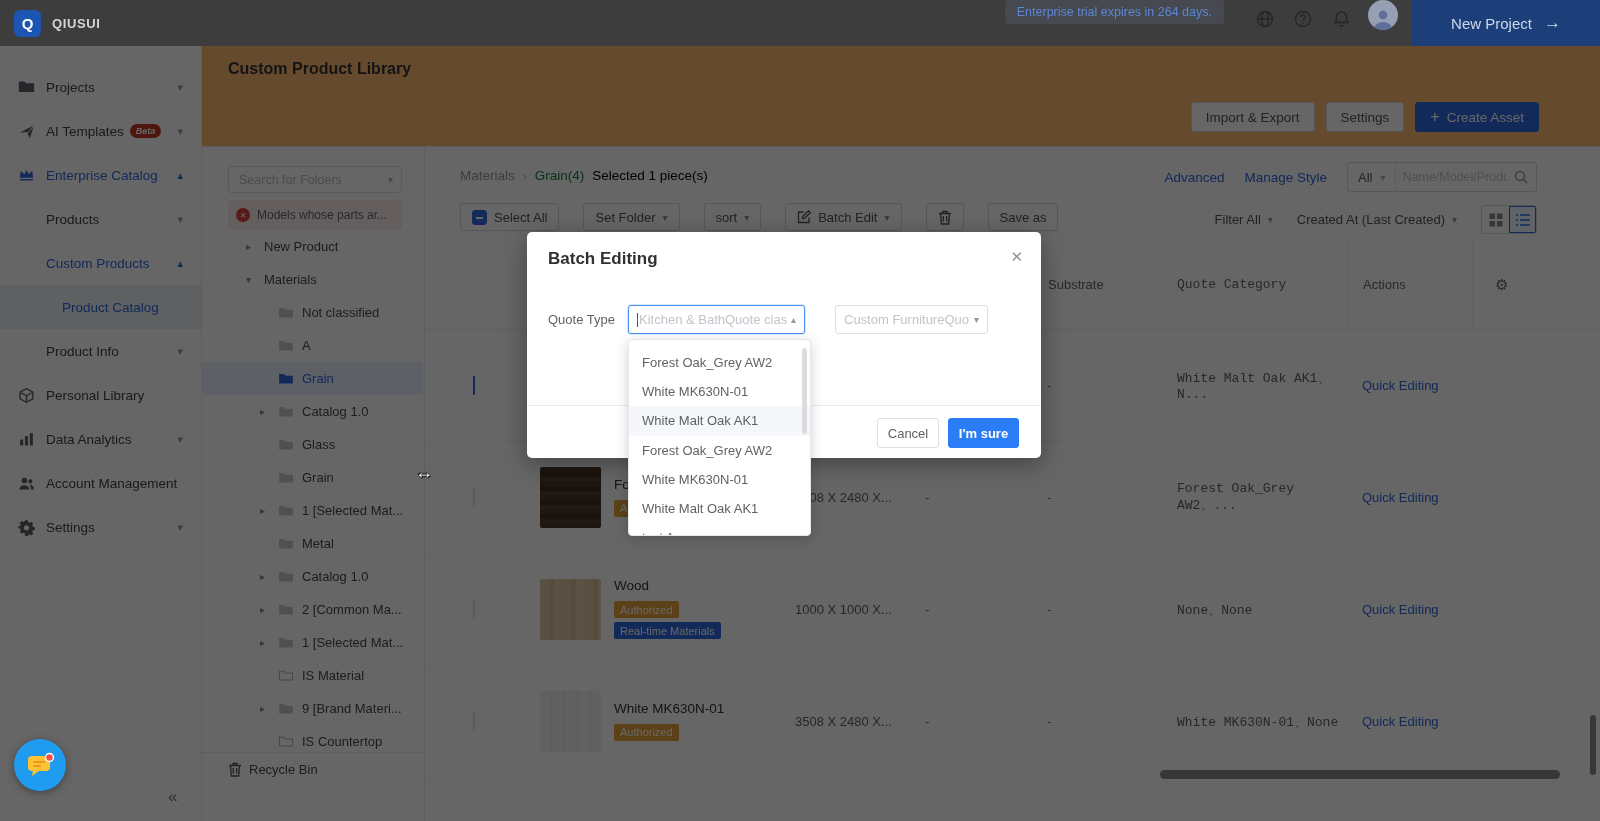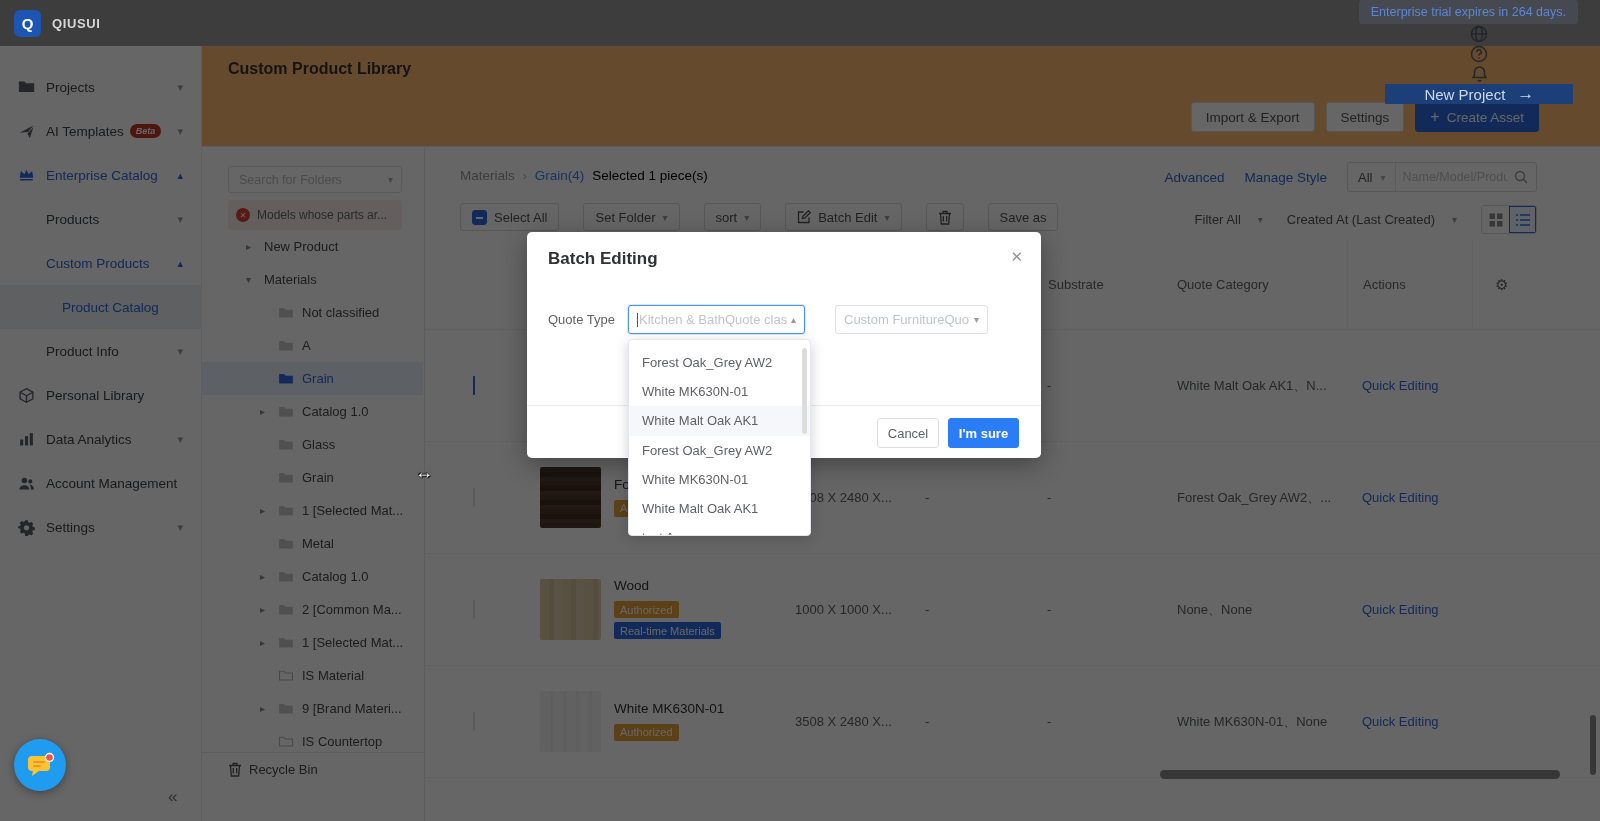--- a/index.html
+++ b/index.html
@@ -7,21 +7,21 @@
   .screen{position:relative;width:1600px;height:821px;background:#fff;overflow:hidden;
     font-family:"Liberation Sans",sans-serif;color:#333;}
   svg{display:block;}
 
   
   .topbar{position:absolute;left:0;top:0;width:1600px;height:46px;background:#3d3d3d;
     display:flex;align-items:center;z-index:45;}
   .logo{width:27px;height:27px;margin-left:14px;border-radius:6px;background:#1c55b2;
     display:flex;align-items:center;justify-content:center;color:#fff;font-weight:bold;font-size:15px;}
   .brand{color:#d6d6d6;font-weight:bold;font-size:13px;letter-spacing:.6px;margin-left:11px;}
-  .tb-right{margin-left:auto;display:flex;align-items:center;height:100%;flex-direction:column;}
+  .tb-right{margin-left:auto;display:flex;align-items:flex-start;height:100%;}
   .trial{background:#46494f;border-radius:3px;padding:5px 12px;font-size:12.5px;color:#5b87d6;margin-right:22px;}
   .tb-ic{width:38px;height:38px;display:flex;align-items:center;justify-content:center;color:#23262b;cursor:pointer;}
   .avatar{width:30px;height:30px;border-radius:50%;background:#96a0b5;display:flex;align-items:flex-end;justify-content:center;overflow:hidden;margin:0 14px 0 8px;}
   .newproj{height:46px;background:#1d3f79;color:#cdd8ea;display:flex;align-items:center;justify-content:center;
     gap:12px;font-size:15px;width:188px;cursor:pointer;}
   .newproj .arr{font-size:17px;}
 
   
   .sidebar{position:absolute;left:0;top:46px;width:202px;bottom:0;background:#fff;border-right:1px solid #ececec;padding-top:19px;}
   .sitem{height:44px;display:flex;align-items:center;padding-left:18px;font-size:13.5px;color:#3f4347;cursor:pointer;position:relative;}
@@ -68,21 +68,21 @@
   .titem.sel{background:#e8f1fc;color:#2e6ae1;}
   .titem.sel .fico{color:#2e6ae1;}
   .rbin{position:absolute;left:0;right:1px;top:605px;height:34px;background:#fff;border-top:1px solid #ececec;
     display:flex;align-items:center;padding-left:26px;gap:7px;font-size:13px;color:#4a4a4a;cursor:pointer;}
 
   
   .list{position:absolute;left:223px;top:101px;right:0;bottom:0;background:#fff;}
   .crumbs{position:absolute;left:35px;top:21px;display:flex;align-items:center;gap:8px;font-size:13.5px;}
   .crumbs .dim1{color:#999;}
   .crumbs .sep{color:#b5b5b5;font-size:12px;}
-  .crumbs .cur{color:#3b82f6;}
+  .crumbs .cur{color:#15803d;}
   .crumbs .selinfo{color:#000000;}
   .rlinks{position:absolute;right:63px;top:15px;display:flex;align-items:center;gap:20px;}
   .rlinks .lnk{color:#2e6ae1;font-size:13.5px;cursor:pointer;}
   .sgroup{display:flex;align-items:center;height:30px;width:190px;border:1px solid #d9d9d9;border-radius:3px;}
   .sgroup .scope{display:flex;align-items:center;gap:8px;padding:0 10px;color:#555;font-size:13px;
     border-right:1px solid #e5e5e5;height:100%;cursor:pointer;}
   .sgroup .chev{color:#b0b0b0;font-size:10px;}
   .sgroup input{border:none;outline:none;flex:1;min-width:0;padding:0 6px;font-size:12.5px;color:#666;font-family:"Liberation Sans",sans-serif;}
   .sgroup input::placeholder{color:#c4c4c4;}
   .sgroup .mag{margin-right:8px;color:#9a9a9a;}
@@ -90,36 +90,36 @@
   .tbtn{height:28px;border:1px solid #d9d9d9;border-radius:3px;background:#fff;color:#555;font-size:13px;
     display:flex;align-items:center;padding:0 11px;gap:7px;cursor:pointer;white-space:nowrap;}
   .tbtn .chev{color:#999;font-size:10px;}
   .cb{width:15px;height:15px;border:1px solid #dcdfe6;border-radius:3px;background:#fff;position:relative;flex:0 0 auto;}
   .cb.ind{background:#2e6ae1;border-color:#2e6ae1;}
   .cb.ind::after{content:"";position:absolute;left:3px;top:6px;width:7px;height:2px;background:#fff;}
   .cb.on{background:#2e6ae1;border-color:#2e6ae1;}
   .cb.on::after{content:"";position:absolute;left:4px;top:1.5px;width:4px;height:8px;
     border:solid #fff;border-width:0 2px 2px 0;transform:rotate(42deg);}
   .filters{position:absolute;right:63px;top:58px;display:flex;align-items:center;gap:24px;}
-  .fitem{display:flex;align-items:center;gap:17px;color:#555;font-size:13px;cursor:pointer;}
+  .fitem{display:flex;align-items:center;gap:7px;color:#555;font-size:13px;cursor:pointer;}
   .fitem .chev{color:#999;font-size:10px;}
   .vtoggle{display:flex;border:1px solid #d9d9d9;border-radius:3px;overflow:hidden;}
   .vcell{width:27px;height:27px;display:flex;align-items:center;justify-content:center;color:#8a8a8a;cursor:pointer;background:#fff;}
   .vcell.act{color:#2e6ae1;box-shadow:inset 0 0 0 1px #2e6ae1;background:#eef4ff;}
 
   
   .thead{position:absolute;left:0;right:0;top:93px;height:90px;border-bottom:1px solid #f0f0f0;
     display:flex;align-items:center;font-size:13px;color:#666;}
   .trow{position:absolute;left:0;right:0;height:112px;border-bottom:1px solid #f2f2f2;display:flex;align-items:center;}
   .c-check{width:80px;padding-left:48px;flex:0 0 auto;}
   .c-prod{width:282px;flex:0 0 auto;display:flex;align-items:center;padding-left:35px;gap:13px;}
   .c-size{width:130px;flex:0 0 auto;padding-left:8px;border-left:1px solid #f4f4f4;align-self:stretch;display:flex;align-items:center;}
   .c-2{width:120px;flex:0 0 auto;padding-left:8px;}
   .c-sub{width:130px;flex:0 0 auto;padding-left:10px;border-left:1px solid #f4f4f4;align-self:stretch;display:flex;align-items:center;}
-  .c-quote{width:180px;flex:0 0 auto;padding-left:10px;}
+  .c-quote{width:180px;flex:0 0 auto;padding-left:10px;font-family:Liberation Mono, monospace;}
   .c-act{width:125px;flex:0 0 auto;padding-left:15px;border-left:1px solid #f4f4f4;align-self:stretch;display:flex;align-items:center;}
   .c-gear{flex:1;padding-left:22px;color:#666;align-self:stretch;display:flex;align-items:center;border-left:1px solid #f4f4f4;}
   .trow .c-size,.trow .c-sub,.trow .c-act,.trow .c-gear{border-left:none;}
   .cellt{font-size:13px;color:#606266;}
   .alink{color:#2e6ae1;font-size:13px;cursor:pointer;}
   .thumb{width:61px;height:61px;border-radius:2px;flex:0 0 auto;}
   .th-dark{background:repeating-linear-gradient(180deg,#4b3828 0 5px,#3f2f21 5px 10px,#54402e 10px 14px);}
   .th-light{background:repeating-linear-gradient(90deg,#dcc8a4 0 9px,#d2bd97 9px 14px,#e0cdab 14px 22px);}
   .th-white{background:repeating-linear-gradient(90deg,#f3f3f3 0 10px,#ebebeb 10px 13px);}
   .pname{font-size:13.5px;color:#333;margin-bottom:6px;}

